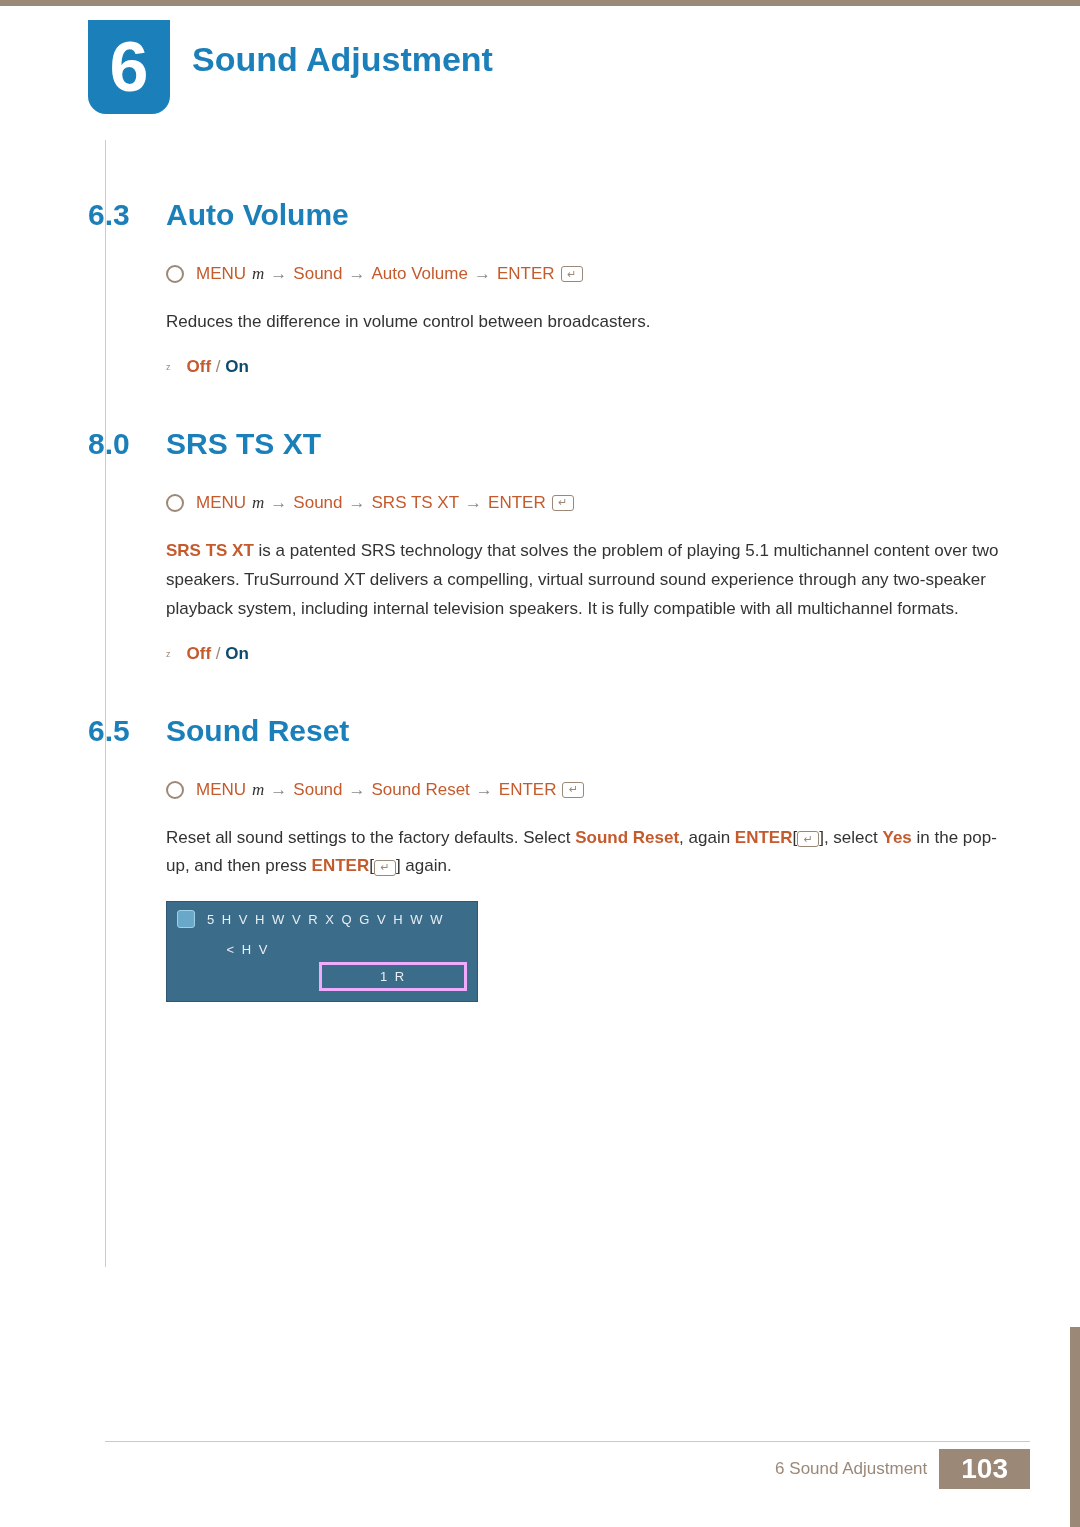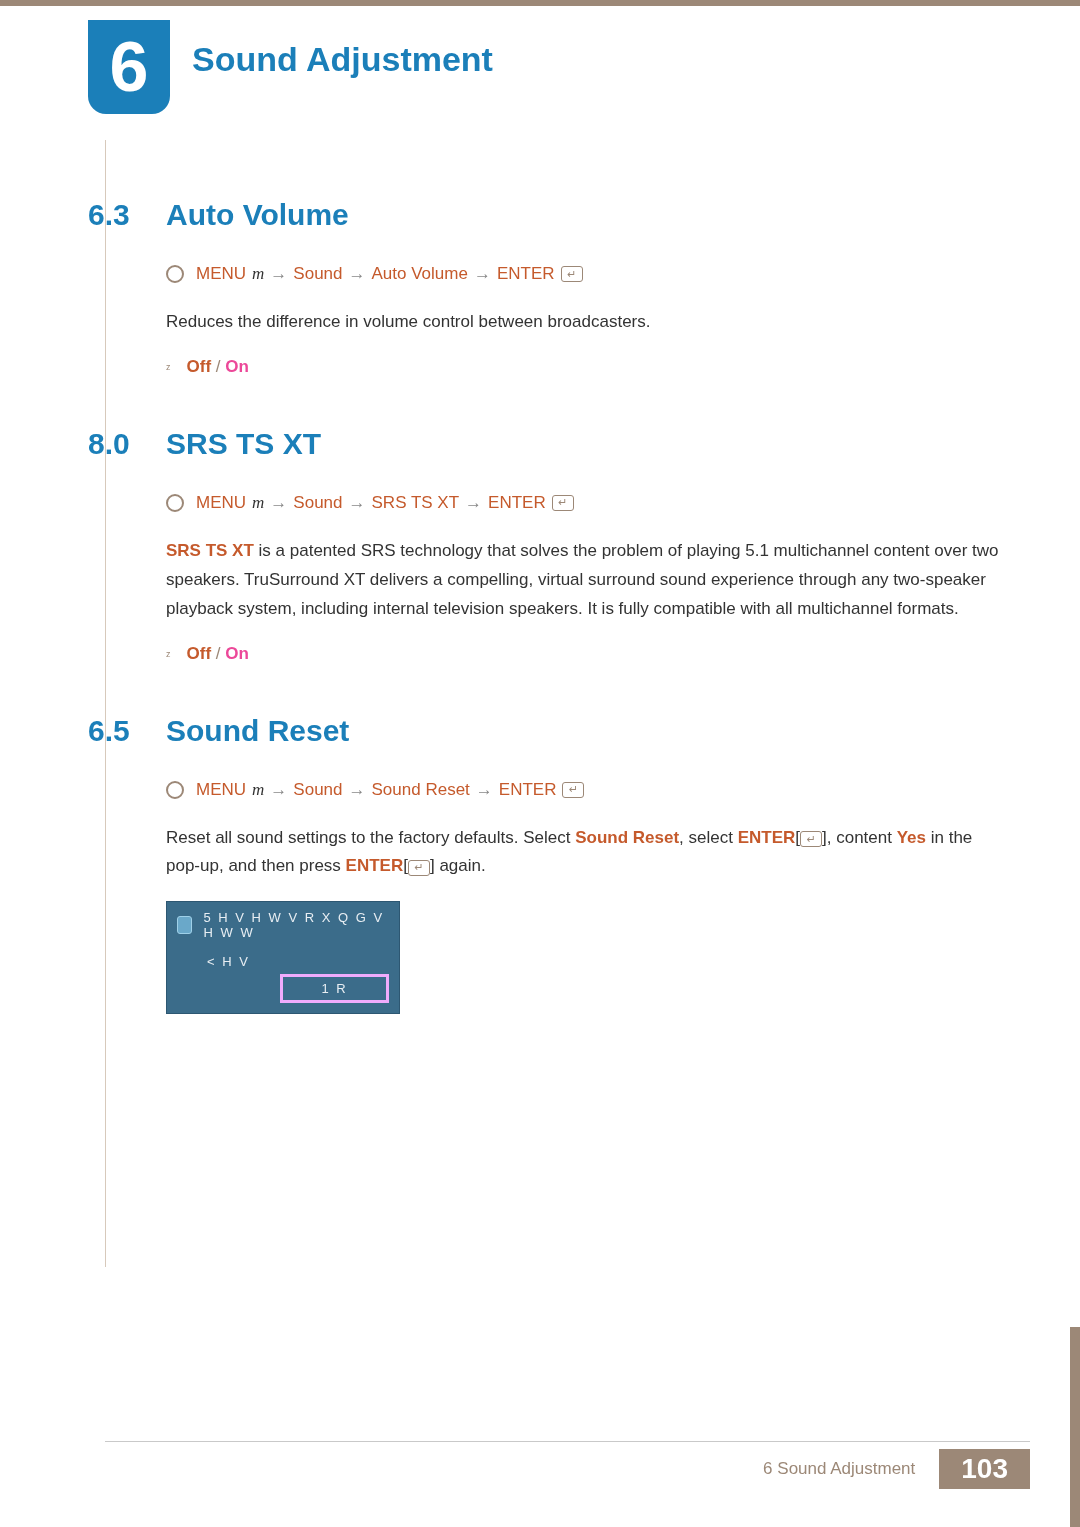--- a/index.html
+++ b/index.html
@@ -121,27 +121,27 @@
     margin-left: 78px;
     font-size: 17px;
     display: flex;
     align-items: center;
     gap: 16px;
     margin-bottom: 10px;
   }
   .tiny-bullet { font-size: 9px; color: #9c8877; }
   .opt-off { color: #c55a2c; font-weight: bold; }
   .opt-sep { color: #9c8877; }
-  .opt-on  { color: #ec4899; font-weight: bold; }
+  .opt-on  { color: #0c4a6e; font-weight: bold; }
 
   
   .dialog-mock {
     margin-left: 78px;
     margin-top: 12px;
-    width: 234px;
+    width: 312px;
     background: #3b6c8a;
     border: 1px solid #2d5772;
     font-size: 13px;
     color: #e8eef3;
   }
   .dialog-header {
     display: flex;
     align-items: center;
     gap: 12px;
     padding: 8px 10px 4px 10px;
@@ -178,21 +178,21 @@
     bottom: 85px;
     height: 1px;
     background: #c9c9c9;
   }
   .footer {
     position: absolute;
     right: 50px;
     bottom: 38px;
     display: flex;
     align-items: center;
-    gap: 24px;
+    gap: 12px;
     font-size: 17px;
   }
   .footer-text { color: #9c8877; }
   .page-box {
     background: #9c8877;
     color: #fff;
     font-size: 28px;
     font-weight: bold;
     padding: 4px 22px;
   }
@@ -293,21 +293,21 @@
       <span class="nav-sep">→</span>
       <span class="nav-bold">Sound</span>
       <span class="nav-sep">→</span>
       <span class="nav-bold">Sound Reset</span>
       <span class="nav-sep">→</span>
       <span class="nav-bold">ENTER</span>
       <span class="enter-icon">↵</span>
     </div>
 
     <p class="body-text">
-      <span>Reset all sound settings to the factory defaults. Select </span><span class="hl">Sound Reset</span><span>, select </span><span class="hl">ENTER</span><span>[</span><span class="enter-icon">↵</span><span>], content </span><span class="hl">Yes</span><span> in the pop-up, and then press </span><span class="hl">ENTER</span><span>[</span><span class="enter-icon">↵</span><span>] again.</span>
+      <span>Reset all sound settings to the factory defaults. Select </span><span class="hl">Sound Reset</span><span>, again </span><span class="hl">ENTER</span><span>[</span><span class="enter-icon">↵</span><span>], select </span><span class="hl">Yes</span><span> in the pop-up, and then press </span><span class="hl">ENTER</span><span>[</span><span class="enter-icon">↵</span><span>] again.</span>
     </p>
 
     <div class="dialog-mock">
       <div class="dialog-header">
         <span class="dialog-icon"></span>
         <span>5 H V H W   V R X Q G   V H W W</span>
       </div>
       <div class="dialog-buttons">
         <div class="dlg-btn">&lt; H V</div>
         <div class="dlg-btn boxed">1 R</div>

